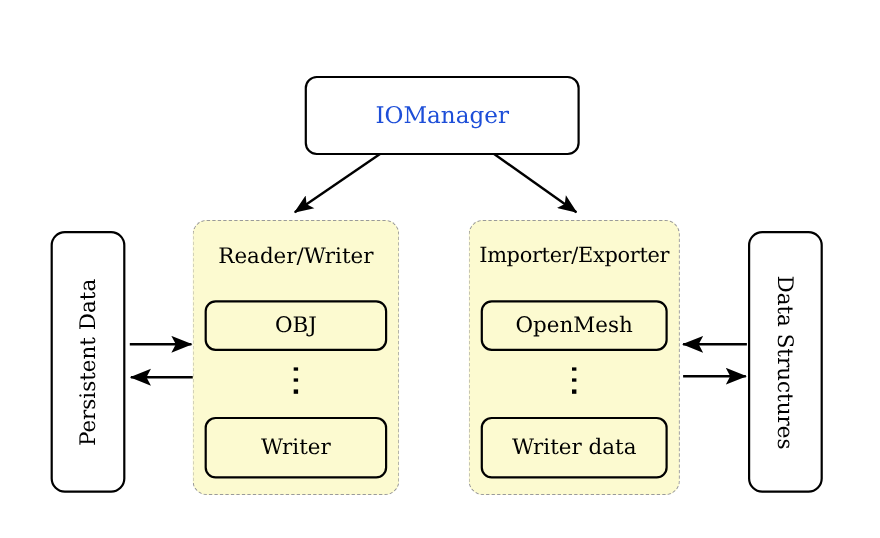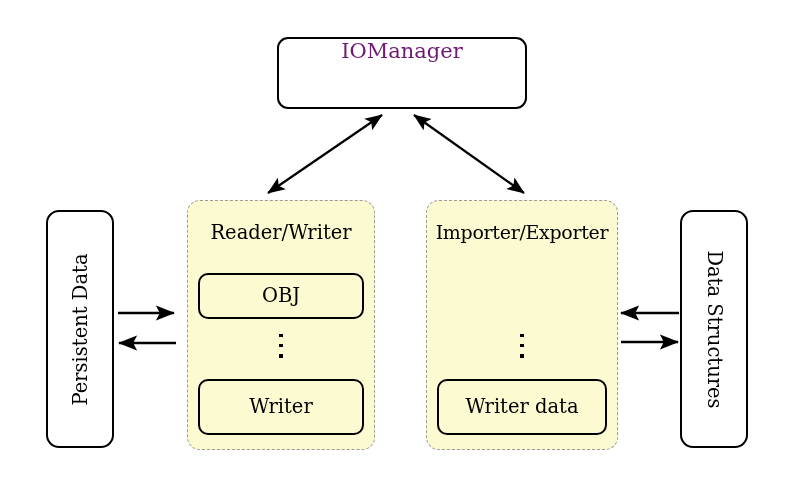--- a/index.html
+++ b/index.html
@@ -25,24 +25,26 @@
   }
 
   
   .node {
     position: absolute;
     box-sizing: border-box;
     border: 2.6px solid #000000;
     border-radius: 11px;
     background: #ffffff;
     display: flex;
+    align-items: center;
     justify-content: center;
     text-align: center;
-    color: #701a75;
+    color: #1d4ed8;
     line-height: 1.18;
+    margin-top: 32px;
   }
 
   #iomanager-node {
     left: 277px;
     top: 37px;
     width: 250px;
     height: 72px;
     font-size: 21px;
   }
 
@@ -80,21 +82,21 @@
 
   
   .group {
     position: absolute;
     box-sizing: border-box;
     border: 1.6px dashed #9a9a9a;
     border-radius: 13px;
     background: #fcfad0;
   }
   #reader-writer-group {
-    left: 187px;
+    left: 175px;
     top: 200px;
     width: 188px;
     height: 250px;
   }
   #importer-exporter-group {
     left: 426px;
     top: 200px;
     width: 192px;
     height: 250px;
   }
@@ -214,20 +216,23 @@
     <div class="inner-node inner-bottom">
       <div>
         <div>Writer</div>
       </div>
     </div>
   </div>
 
   <div class="group" id="importer-exporter-group">
     <div class="group-title">Importer/Exporter</div>
 
+    <div class="inner-node inner-top">
+      <span>OpenMesh</span>
+    </div>
 
     <div class="vdots">
       <span></span>
       <span></span>
       <span></span>
     </div>
 
     <div class="inner-node inner-bottom">
       <div>
         <div>Writer data</div>

